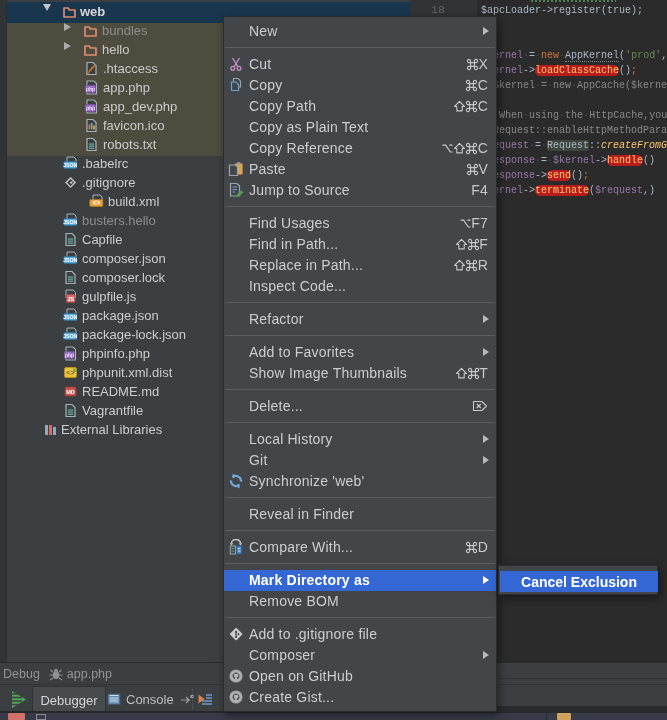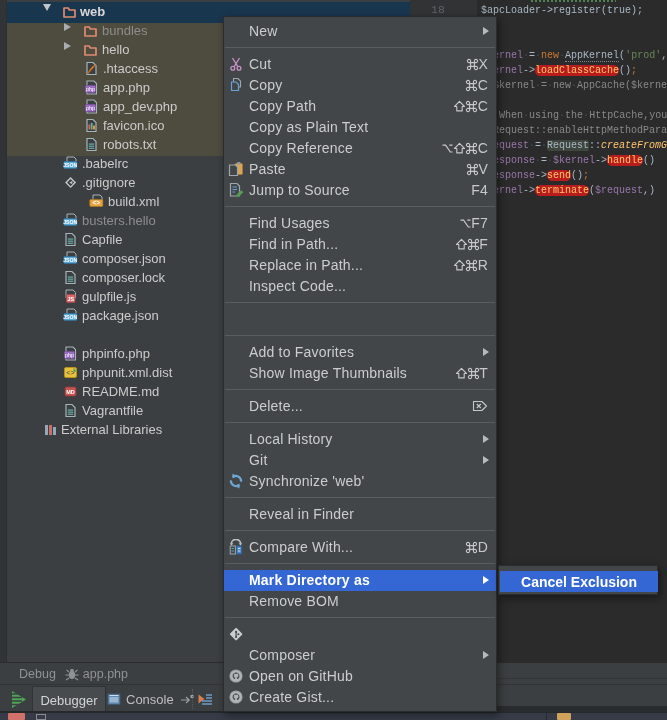--- a/index.html
+++ b/index.html
@@ -150,20 +150,25 @@
     <div class="trow" style="top:288.5px;padding-left:48px"><span class="tic"><svg width="15" height="15" style="position:absolute;top:0;left:0">
           <path d="M3 1h7l2.5 2.5V9H3z" fill="#3c3f41" stroke="#a5b3ba" stroke-width="1"></path>
           <rect x="3.5" y="5.5" width="8.5" height="8" rx="1" fill="#d96a6a" stroke="#a94848" stroke-width=".8"></rect>
           <text x="7.8" y="11.6" font-size="5.5" font-weight="bold" fill="#fff" text-anchor="middle" font-family="Liberation Sans,sans-serif">JS</text>
         </svg></span><span style="width:4px"></span><span>gulpfile.js</span></div>
     <div class="trow" style="top:307.5px;padding-left:48px"><span class="tic"><svg width="15" height="15" style="position:absolute;top:0;left:0">
           <path d="M4 1h7l2 2v8H4z" fill="#3c3f41" stroke="#a5b3ba" stroke-width="1"></path>
           <rect x="0.8" y="5.5" width="13" height="7" rx="1" fill="#59a7d4" stroke="#2e6f96" stroke-width=".8"></rect>
           <text x="7.3" y="10.9" font-size="5.2" font-weight="bold" fill="#fff" text-anchor="middle" font-family="Liberation Sans,sans-serif">JSON</text>
         </svg></span><span style="width:4px"></span><span>package.json</span></div>
+    <div class="trow" style="top:326.5px;padding-left:48px"><span class="tic"><svg width="15" height="15" style="position:absolute;top:0;left:0">
+          <path d="M4 1h7l2 2v8H4z" fill="#3c3f41" stroke="#a5b3ba" stroke-width="1"></path>
+          <rect x="0.8" y="5.5" width="13" height="7" rx="1" fill="#59a7d4" stroke="#2e6f96" stroke-width=".8"></rect>
+          <text x="7.3" y="10.9" font-size="5.2" font-weight="bold" fill="#fff" text-anchor="middle" font-family="Liberation Sans,sans-serif">JSON</text>
+        </svg></span><span style="width:4px"></span><span>package-lock.json</span></div>
     <div class="trow" style="top:345.5px;padding-left:48px"><span class="tic"><svg width="15" height="15" style="position:absolute;top:0;left:0">
           <path d="M3 1h7l2.5 2.5V14H3z" fill="#3c3f41" stroke="#a5b3ba" stroke-width="1.1"></path>
           <rect x="1.5" y="5.5" width="10" height="7" rx="1" fill="#9a6fc0" stroke="#7b4fa0" stroke-width=".8"></rect>
           <text x="6.5" y="10.8" font-size="5.5" fill="#fff" text-anchor="middle" font-family="Liberation Sans,sans-serif">php</text>
         </svg></span><span style="width:4px"></span><span>phpinfo.php</span></div>
     <div class="trow" style="top:364.5px;padding-left:48px"><span class="tic"><svg width="15" height="15" style="position:absolute;top:0;left:0">
           <rect x="1.5" y="2.5" width="12" height="10" rx="1.5" fill="#e8c23d" stroke="#b9921e" stroke-width="1"></rect>
           <text x="7.5" y="10.3" font-size="7" fill="#3c3f41" text-anchor="middle" font-family="Liberation Mono,monospace">&lt;&gt;</text>
           <path d="M10.5 2.5l3 3.5-3 1.2z" fill="#5aa05a"></path>
         </svg></span><span style="width:4px"></span><span>phpunit.xml.dist</span></div>
@@ -191,21 +196,21 @@
   <div class="ln" style="top:47.5px"><span class="v">$kernel</span><span class="d">·</span>=<span class="d">·</span><span class="k">new</span><span class="d">·</span><span style="border-bottom:1px dotted #7a8a94">AppKernel</span>(<span class="s">'prod'</span>,);</div>
   <div class="ln" style="top:62.5px"><span class="v">$kernel</span>-&gt;<span class="box m">loadClassCache</span>()<span class="sc">;</span></div>
   <div class="ln" style="top:77.5px"><span class="c">//$kernel<span class="d">·</span>=<span class="d">·</span>new<span class="d">·</span>AppCache($kernel);</span></div>
   <div class="ln" style="top:107.5px"><span class="c">//<span class="d">·</span>When<span class="d">·</span>using<span class="d">·</span>the<span class="d">·</span>HttpCache,youneedto</span></div>
   <div class="ln" style="top:122.5px"><span class="c">//Request::enableHttpMethodParameterOverride();</span></div>
   <div class="ln" style="top:137.5px"><span class="v">$request</span><span class="d">·</span>=<span class="d">·</span><span class="box2">Request</span>::<span class="m" style="font-style:italic">createFromGlobals</span>()</div>
   <div class="ln" style="top:152.5px"><span class="v">$response</span><span class="d">·</span>=<span class="d">·</span><span class="v">$kernel</span>-&gt;<span class="box m">handle</span>()</div>
   <div class="ln" style="top:167.5px"><span class="v">$response</span>-&gt;<span class="box m">send</span>()<span class="sc">;</span></div>
   <div class="ln" style="top:182.5px"><span class="v">$kernel</span>-&gt;<span class="box m">terminate</span>(<span class="v">$request</span>,)</div>
   <div id="dbgrow">
-    <span style="margin-left:19px">Debug</span>
+    <span style="margin-left:3px">Debug</span>
     <span style="width:8px"></span>
     <span class="tic" style="width:16px;height:16px;position:relative">
       <svg width="16" height="16" style="position:absolute;top:0;left:0">
         <ellipse cx="8" cy="9" rx="3.2" ry="4" fill="#8f9293"></ellipse>
         <circle cx="8" cy="4.5" r="1.8" fill="#8f9293"></circle>
         <path d="M5 6L2.5 4M5 9H1.5M5 12l-3 2M11 6l2.5-2M11 9h3.5M11 12l3 2" stroke="#8f9293" stroke-width="1.1" fill="none"></path>
       </svg>
     </span>
     <span style="width:3px"></span>
     <span>app.php</span>
@@ -308,20 +313,21 @@
           <path d="M4.6 4.6H3.1a1.6 1.6 0 1 1 1.5-1.5zM8.4 4.6V3.1a1.6 1.6 0 1 1 1.5 1.5zM8.4 8.4h1.5a1.6 1.6 0 1 1-1.5 1.5zM4.6 8.4v1.5a1.6 1.6 0 1 1-1.5-1.5z" fill="none" stroke="#c6c8c9" stroke-width="1.1"></path>
         </svg><span>F</span></span></div>
     <div class="mi" style="top:237.5px"><span class="lab">Replace in Path...</span><span class="sct"><svg width="13" height="13" viewBox="0 0 13 13" style="margin:0 -0.5px">
           <path d="M6.5 1.4l5 5.1H9.2v4.4H3.8V6.5H1.5z" fill="none" stroke="#c6c8c9" stroke-width="1.1" stroke-linejoin="round"></path>
         </svg><svg width="13" height="13" viewBox="0 0 13 13" style="margin:0 -0.5px">
           <path d="M4.6 4.6h3.8v3.8H4.6z" fill="none" stroke="#c6c8c9" stroke-width="1.1"></path>
           <path d="M4.6 4.6H3.1a1.6 1.6 0 1 1 1.5-1.5zM8.4 4.6V3.1a1.6 1.6 0 1 1 1.5 1.5zM8.4 8.4h1.5a1.6 1.6 0 1 1-1.5 1.5zM4.6 8.4v1.5a1.6 1.6 0 1 1-1.5-1.5z" fill="none" stroke="#c6c8c9" stroke-width="1.1"></path>
         </svg><span>R</span></span></div>
     <div class="mi" style="top:258.5px"><span class="lab">Inspect Code...</span></div>
     <div class="msep" style="top:285px"></div>
+    <div class="mi" style="top:291.5px"><span class="lab">Refactor</span><span class="marr"></span></div>
     <div class="msep" style="top:318px"></div>
     <div class="mi" style="top:324.5px"><span class="lab">Add to Favorites</span><span class="marr"></span></div>
     <div class="mi" style="top:345.5px"><span class="lab">Show Image Thumbnails</span><span class="sct"><svg width="13" height="13" viewBox="0 0 13 13" style="margin:0 -0.5px">
           <path d="M6.5 1.4l5 5.1H9.2v4.4H3.8V6.5H1.5z" fill="none" stroke="#c6c8c9" stroke-width="1.1" stroke-linejoin="round"></path>
         </svg><svg width="13" height="13" viewBox="0 0 13 13" style="margin:0 -0.5px">
           <path d="M4.6 4.6h3.8v3.8H4.6z" fill="none" stroke="#c6c8c9" stroke-width="1.1"></path>
           <path d="M4.6 4.6H3.1a1.6 1.6 0 1 1 1.5-1.5zM8.4 4.6V3.1a1.6 1.6 0 1 1 1.5 1.5zM8.4 8.4h1.5a1.6 1.6 0 1 1-1.5 1.5zM4.6 8.4v1.5a1.6 1.6 0 1 1-1.5-1.5z" fill="none" stroke="#c6c8c9" stroke-width="1.1"></path>
         </svg><span>T</span></span></div>
     <div class="msep" style="top:372px"></div>
     <div class="mi" style="top:378.5px"><span class="lab">Delete...</span><span class="sct"><svg width="16" height="12" viewBox="0 0 16 12" style="margin:0 0">
@@ -355,21 +361,21 @@
     <div class="msep" style="top:546px"></div>
     <div class="mi mhl" style="top:552.5px"><span class="lab">Mark Directory as</span><span class="marr white"></span></div>
     <div class="mi" style="top:573.5px"><span class="lab">Remove BOM</span></div>
     <div class="msep" style="top:600px"></div>
     <div class="mi" style="top:606.5px"><span class="mic"><svg width="16" height="16" style="position:absolute;top:0;left:0">
           <rect x="3.4" y="3.4" width="9.4" height="9.4" rx="1" transform="rotate(45 8.1 8.1)" fill="#c9cdcf"></rect>
           <path d="M8.1 4.8v6.6" stroke="#434648" stroke-width="1.2"></path>
           <circle cx="8.1" cy="6.1" r="1" fill="#434648"></circle>
           <circle cx="8.1" cy="10.9" r="1" fill="#434648"></circle>
           <circle cx="10.4" cy="8.3" r="1" fill="#434648"></circle>
-        </svg></span></div>
+        </svg></span><span class="lab">Add to .gitignore file</span></div>
     <div class="mi" style="top:627.5px"><span class="lab">Composer</span><span class="marr"></span></div>
     <div class="mi" style="top:648.5px"><span class="mic"><svg width="16" height="16" style="position:absolute;top:0;left:0">
           <circle cx="8" cy="8" r="6.6" fill="#9aa0a3"></circle>
           <circle cx="8" cy="8" r="5.6" fill="#b0b5b8"></circle>
           <path d="M8 4.6c-1.9 0-3.4 1.5-3.4 3.4 0 1.5 1 2.8 2.3 3.2.2 0 .2-.1.2-.2v-.8c-.9.2-1.1-.4-1.1-.4-.2-.4-.4-.5-.4-.5-.3-.2 0-.2 0-.2.4 0 .6.4.6.4.3.6.9.4 1.1.3 0-.2.1-.4.2-.5-.8-.1-1.7-.4-1.7-1.8 0-.4.1-.7.4-1 0-.1-.2-.5 0-1 0 0 .3-.1 1 .4.3-.1.6-.1.9-.1.3 0 .6 0 .9.1.7-.5 1-.4 1-.4.2.5 0 .9.1 1 .2.3.4.6.4 1 0 1.4-.9 1.7-1.7 1.8.1.1.2.3.2.6v1c0 .1 0 .2.2.2 1.4-.5 2.3-1.7 2.3-3.2C11.4 6.1 9.9 4.6 8 4.6z" fill="#434648"></path>
         </svg></span><span class="lab">Open on GitHub</span></div>
     <div class="mi" style="top:669.5px"><span class="mic"><svg width="16" height="16" style="position:absolute;top:0;left:0">
           <circle cx="8" cy="8" r="6.6" fill="#9aa0a3"></circle>
           <circle cx="8" cy="8" r="5.6" fill="#b0b5b8"></circle>
           <path d="M8 4.6c-1.9 0-3.4 1.5-3.4 3.4 0 1.5 1 2.8 2.3 3.2.2 0 .2-.1.2-.2v-.8c-.9.2-1.1-.4-1.1-.4-.2-.4-.4-.5-.4-.5-.3-.2 0-.2 0-.2.4 0 .6.4.6.4.3.6.9.4 1.1.3 0-.2.1-.4.2-.5-.8-.1-1.7-.4-1.7-1.8 0-.4.1-.7.4-1 0-.1-.2-.5 0-1 0 0 .3-.1 1 .4.3-.1.6-.1.9-.1.3 0 .6 0 .9.1.7-.5 1-.4 1-.4.2.5 0 .9.1 1 .2.3.4.6.4 1 0 1.4-.9 1.7-1.7 1.8.1.1.2.3.2.6v1c0 .1 0 .2.2.2 1.4-.5 2.3-1.7 2.3-3.2C11.4 6.1 9.9 4.6 8 4.6z" fill="#434648"></path>

